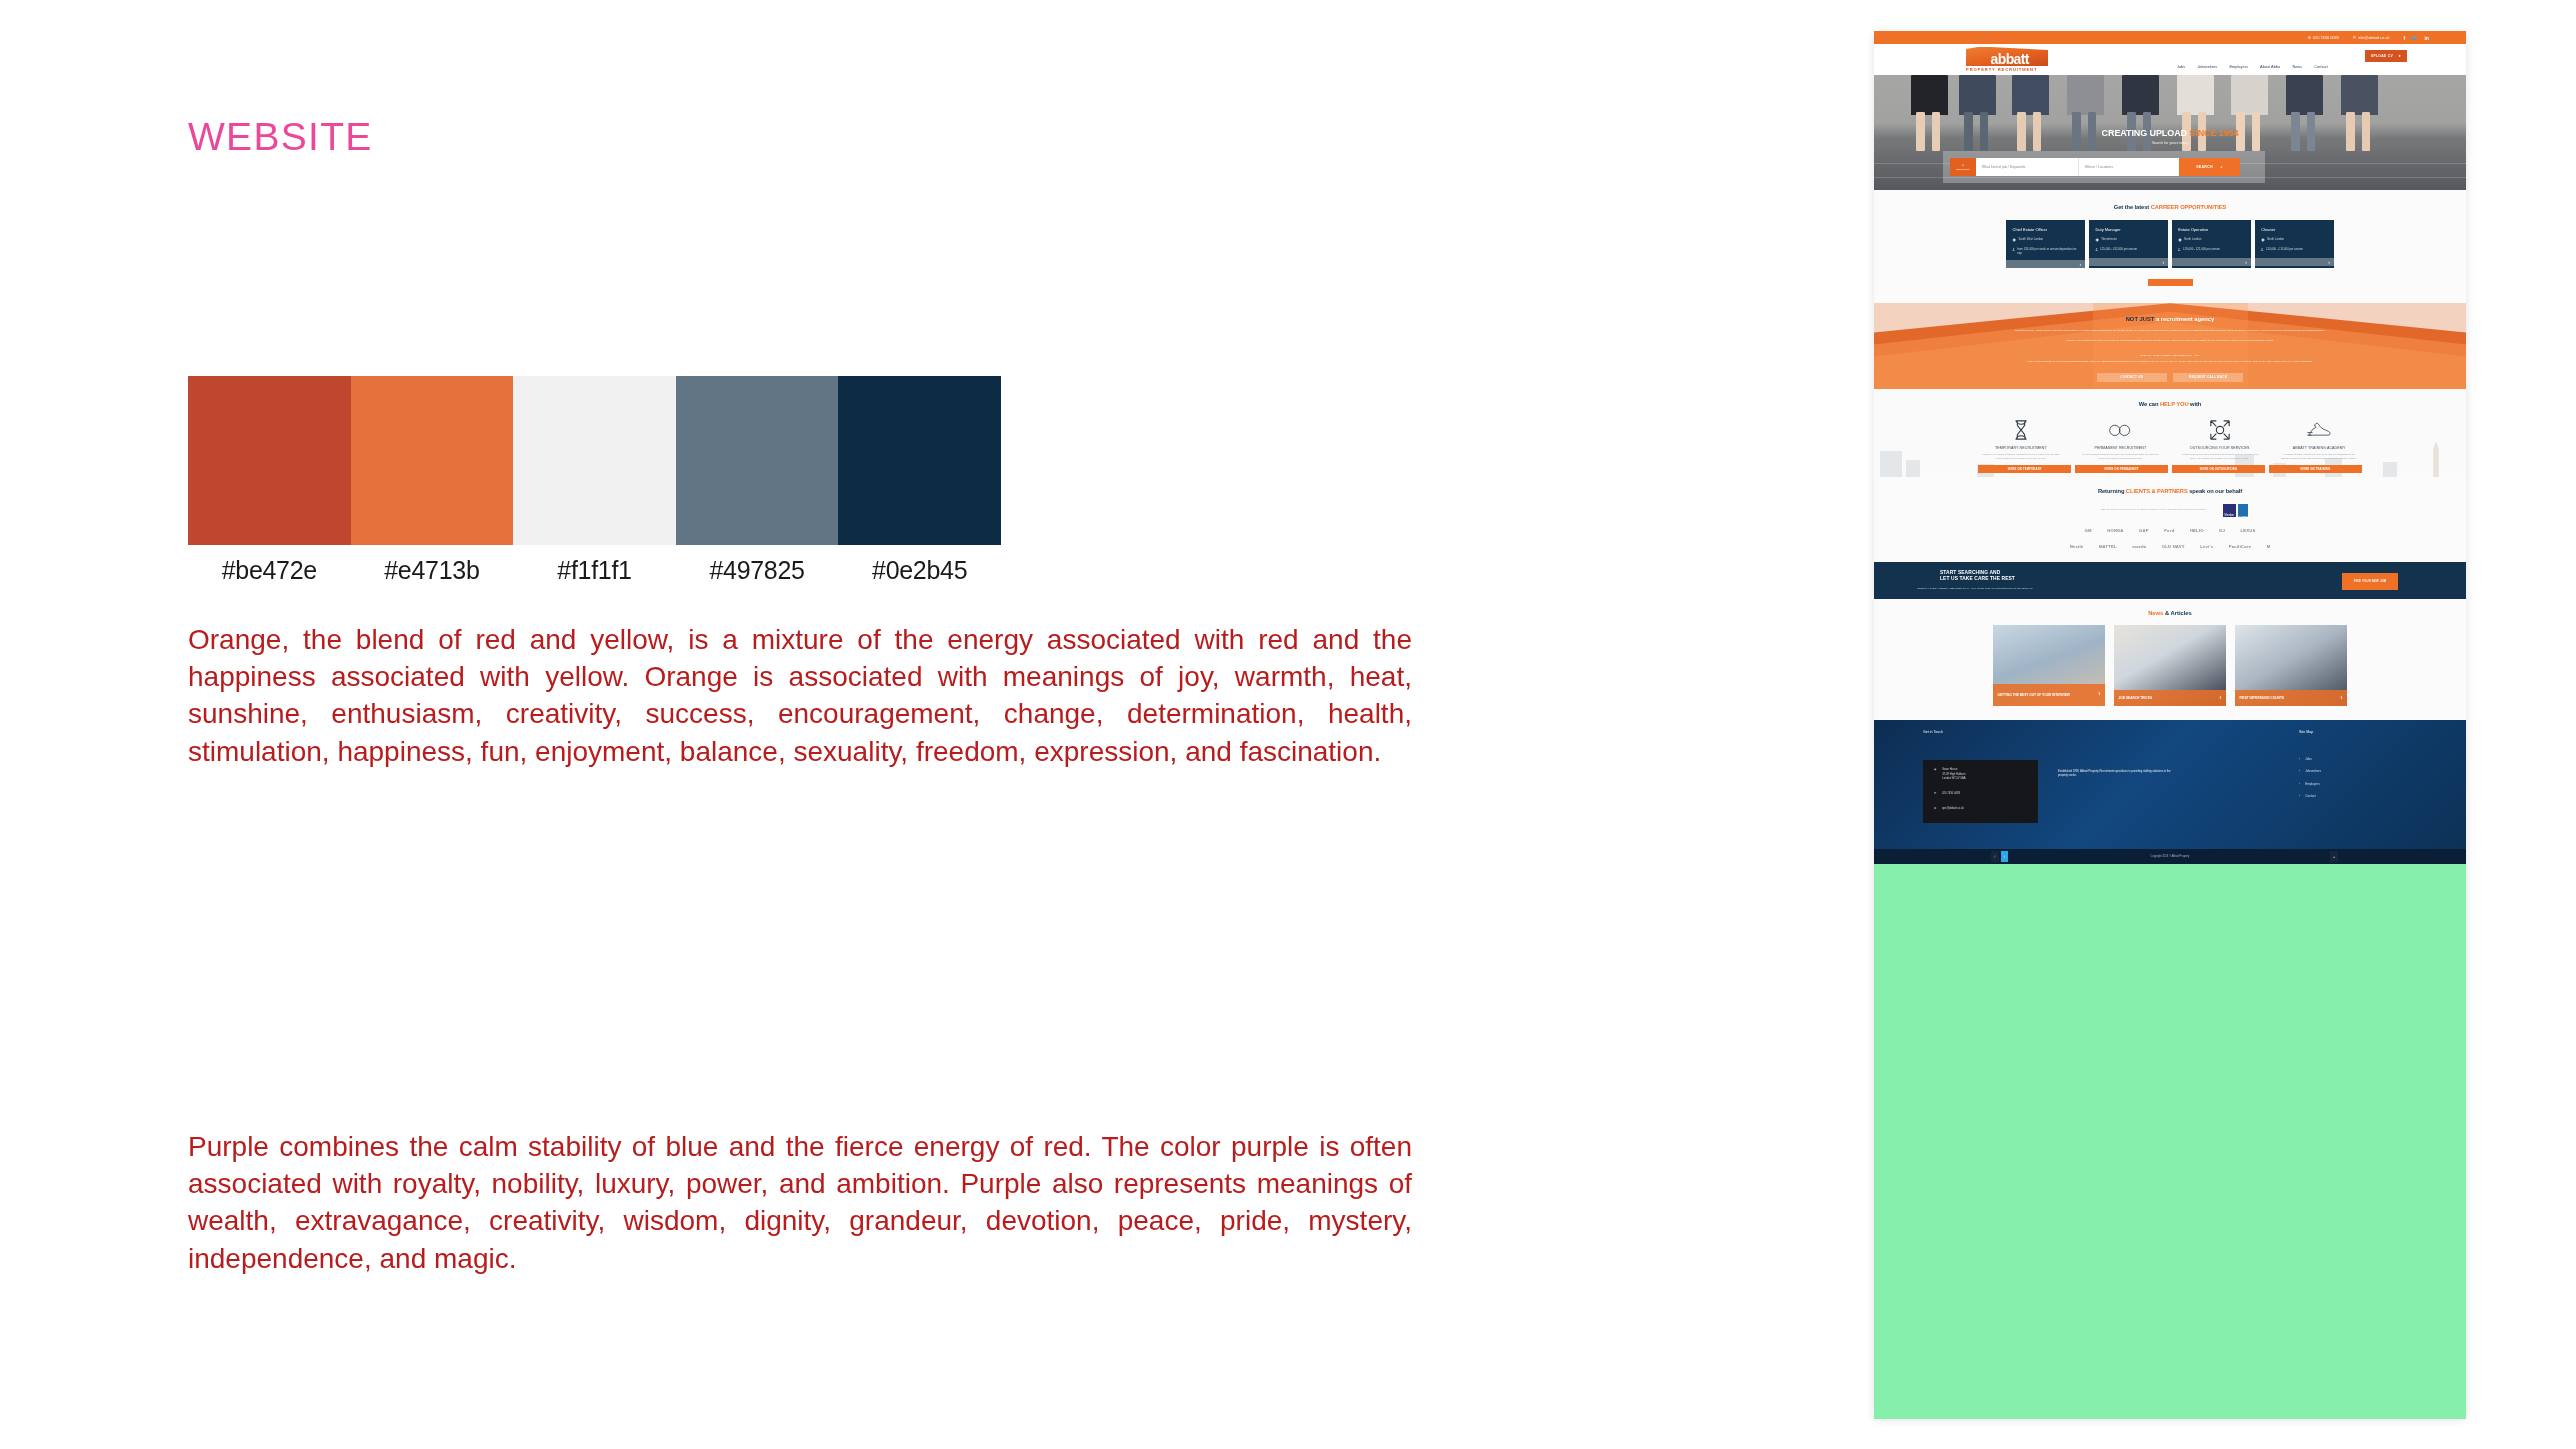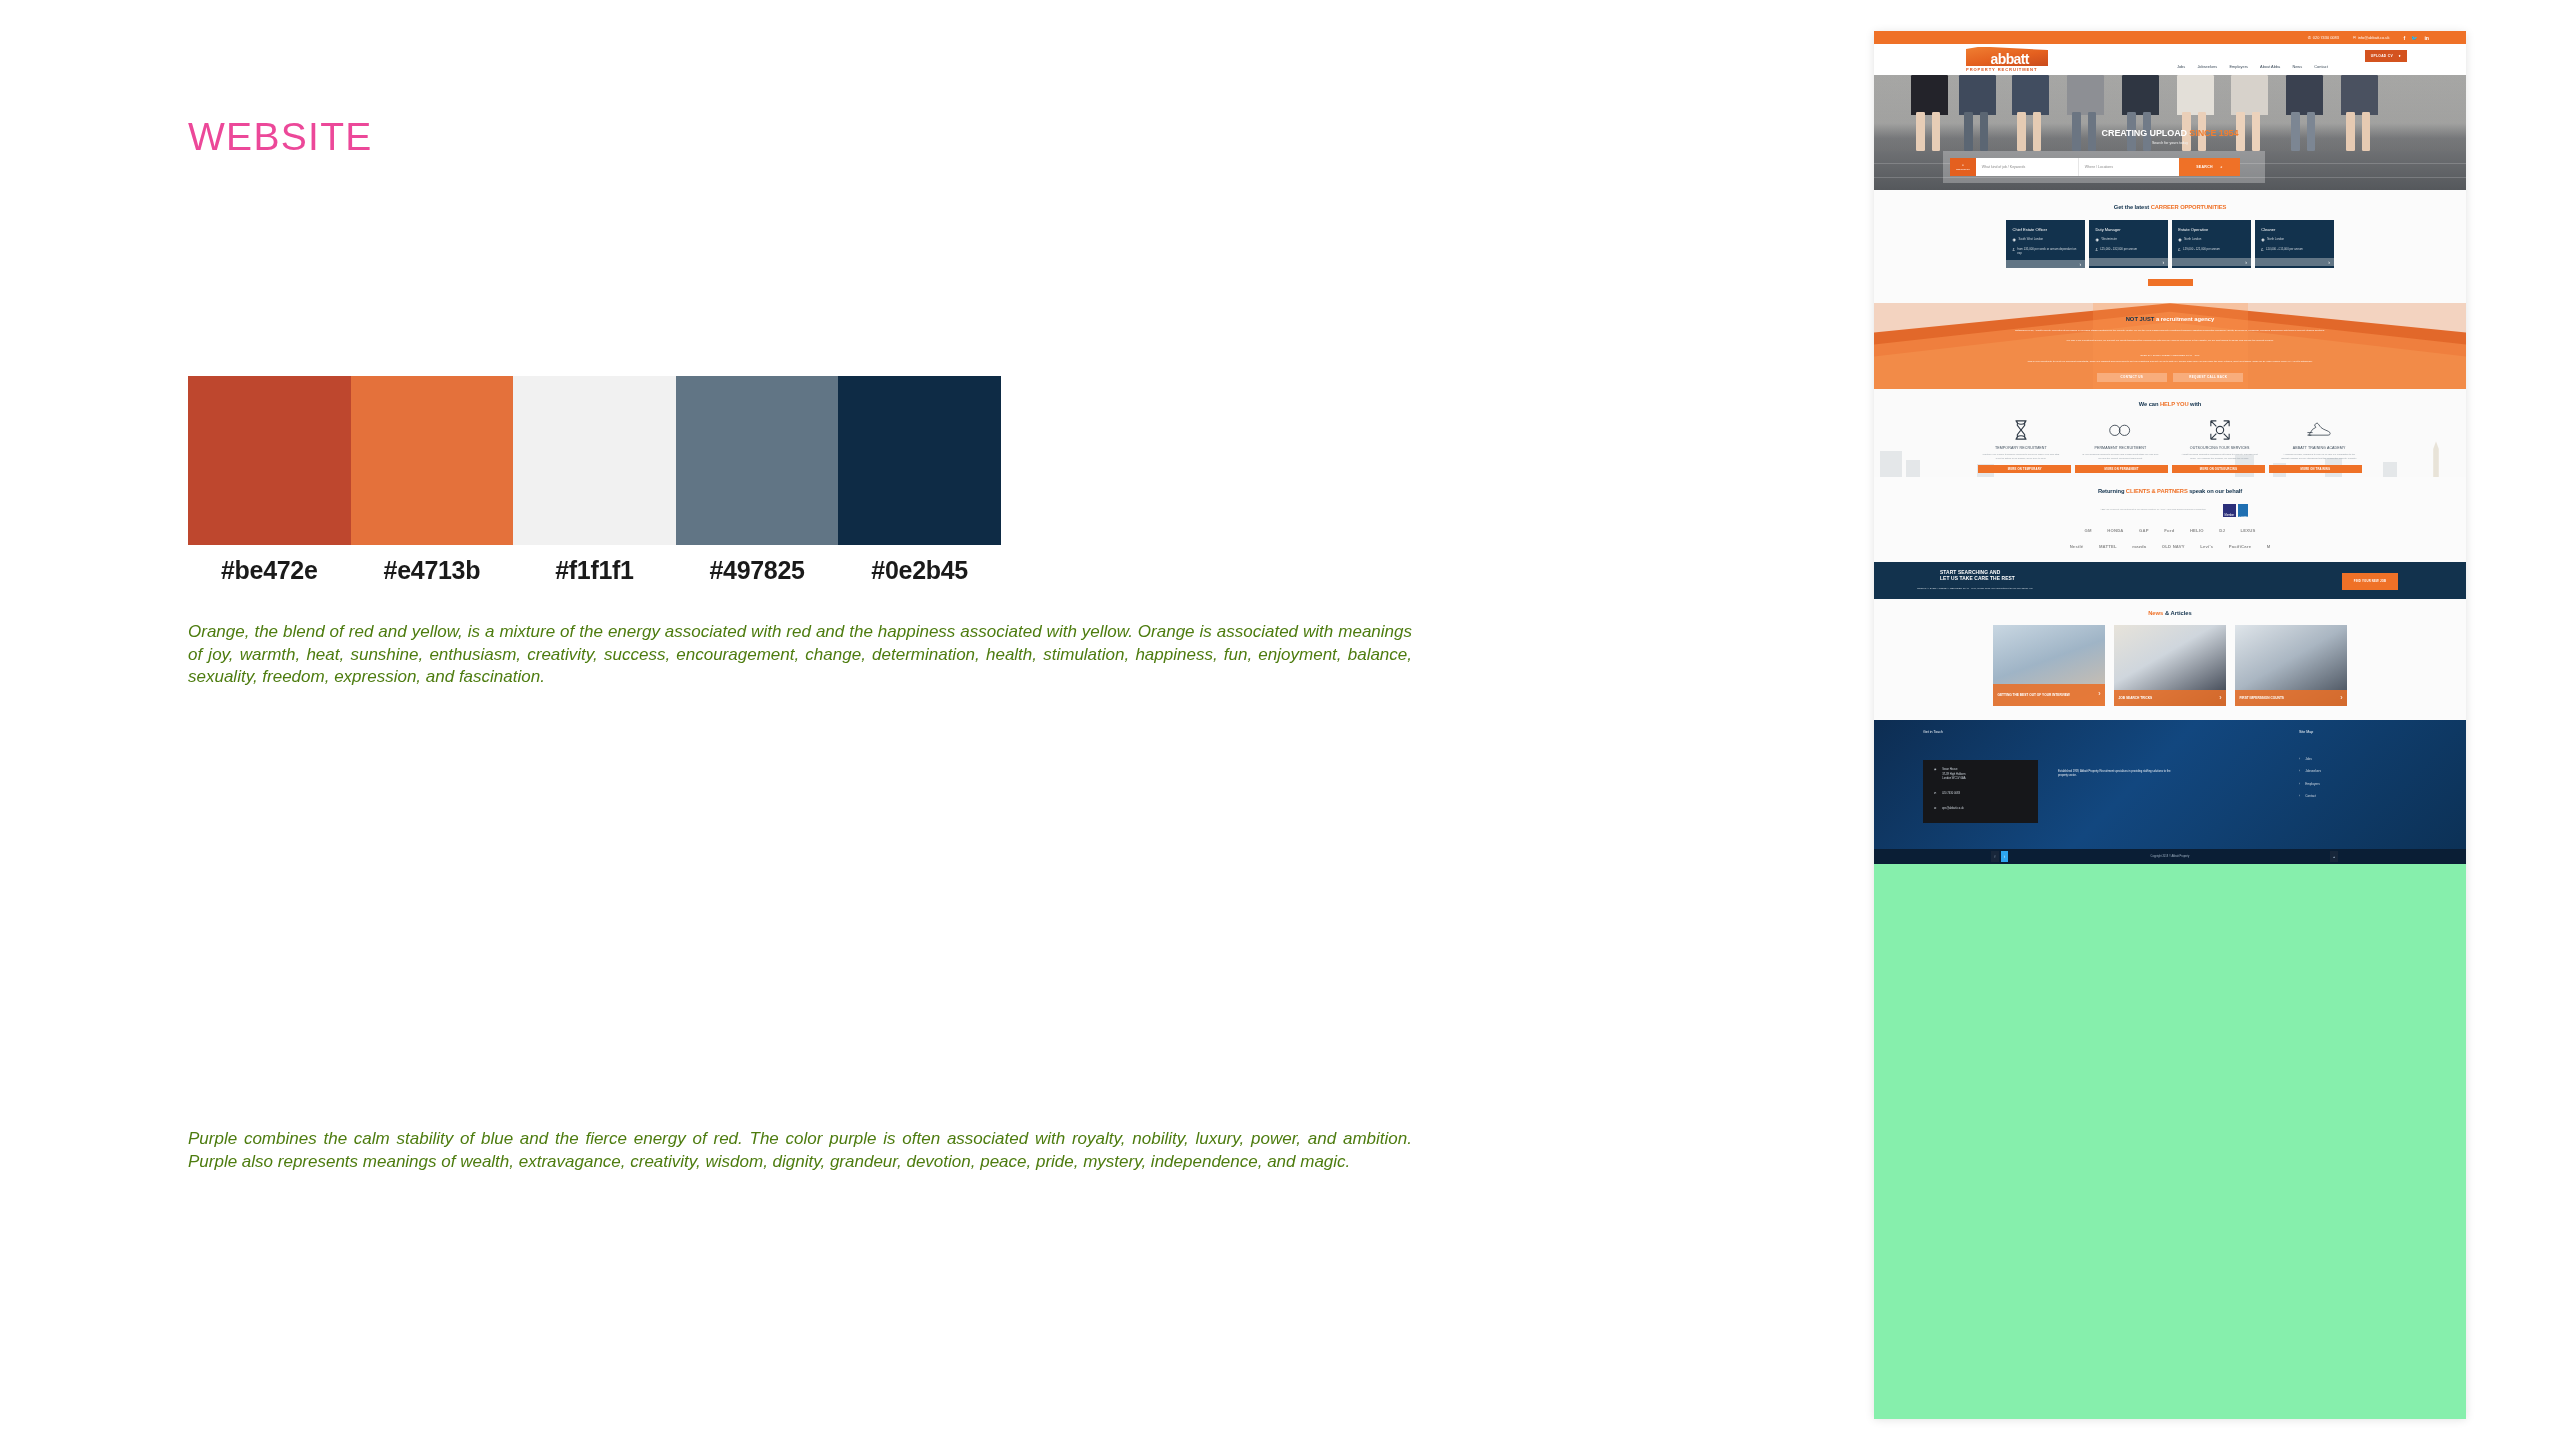--- a/index.html
+++ b/index.html
@@ -23,28 +23,28 @@
   .swatch-block { position: absolute; left: 188px; width: 813px; }
   .swatch-block.one { top: 376px; }
   .swatch-block.two { top: 886px; }
 
   .swatch-row { display: flex; width: 813px; height: 169px; }
   .swatch { flex: 1 1 0; height: 169px; }
 
   .swatch-labels { display: flex; width: 813px; margin-top: 11px; }
   .swatch-label {
     flex: 1 1 0; text-align: center;
-    font-size: 25px; color: #1a1a1a; font-weight: 700;
+    font-size: 25px; color: #1a1a1a; font-weight: 400;
     letter-spacing: -0.3px;
   }
 
   .para {
     position: absolute; left: 188px; width: 1224px;
-    font-size: 17px; line-height: 1.33;
-    color: #4d7c0f; text-align: justify; font-style: italic;
+    font-size: 28px; line-height: 1.33;
+    color: #b91c1c; text-align: justify;
   }
   .para.orange-para { top: 621px; }
   .para.purple-para { top: 1128px; }
 
   
   .mockup {
     position: absolute; left: 1874px; top: 31px;
     width: 592px; height: 1388px;
     background: #86efac;
     box-shadow: 0 1.3px 9px rgba(0,0,0,.12);

